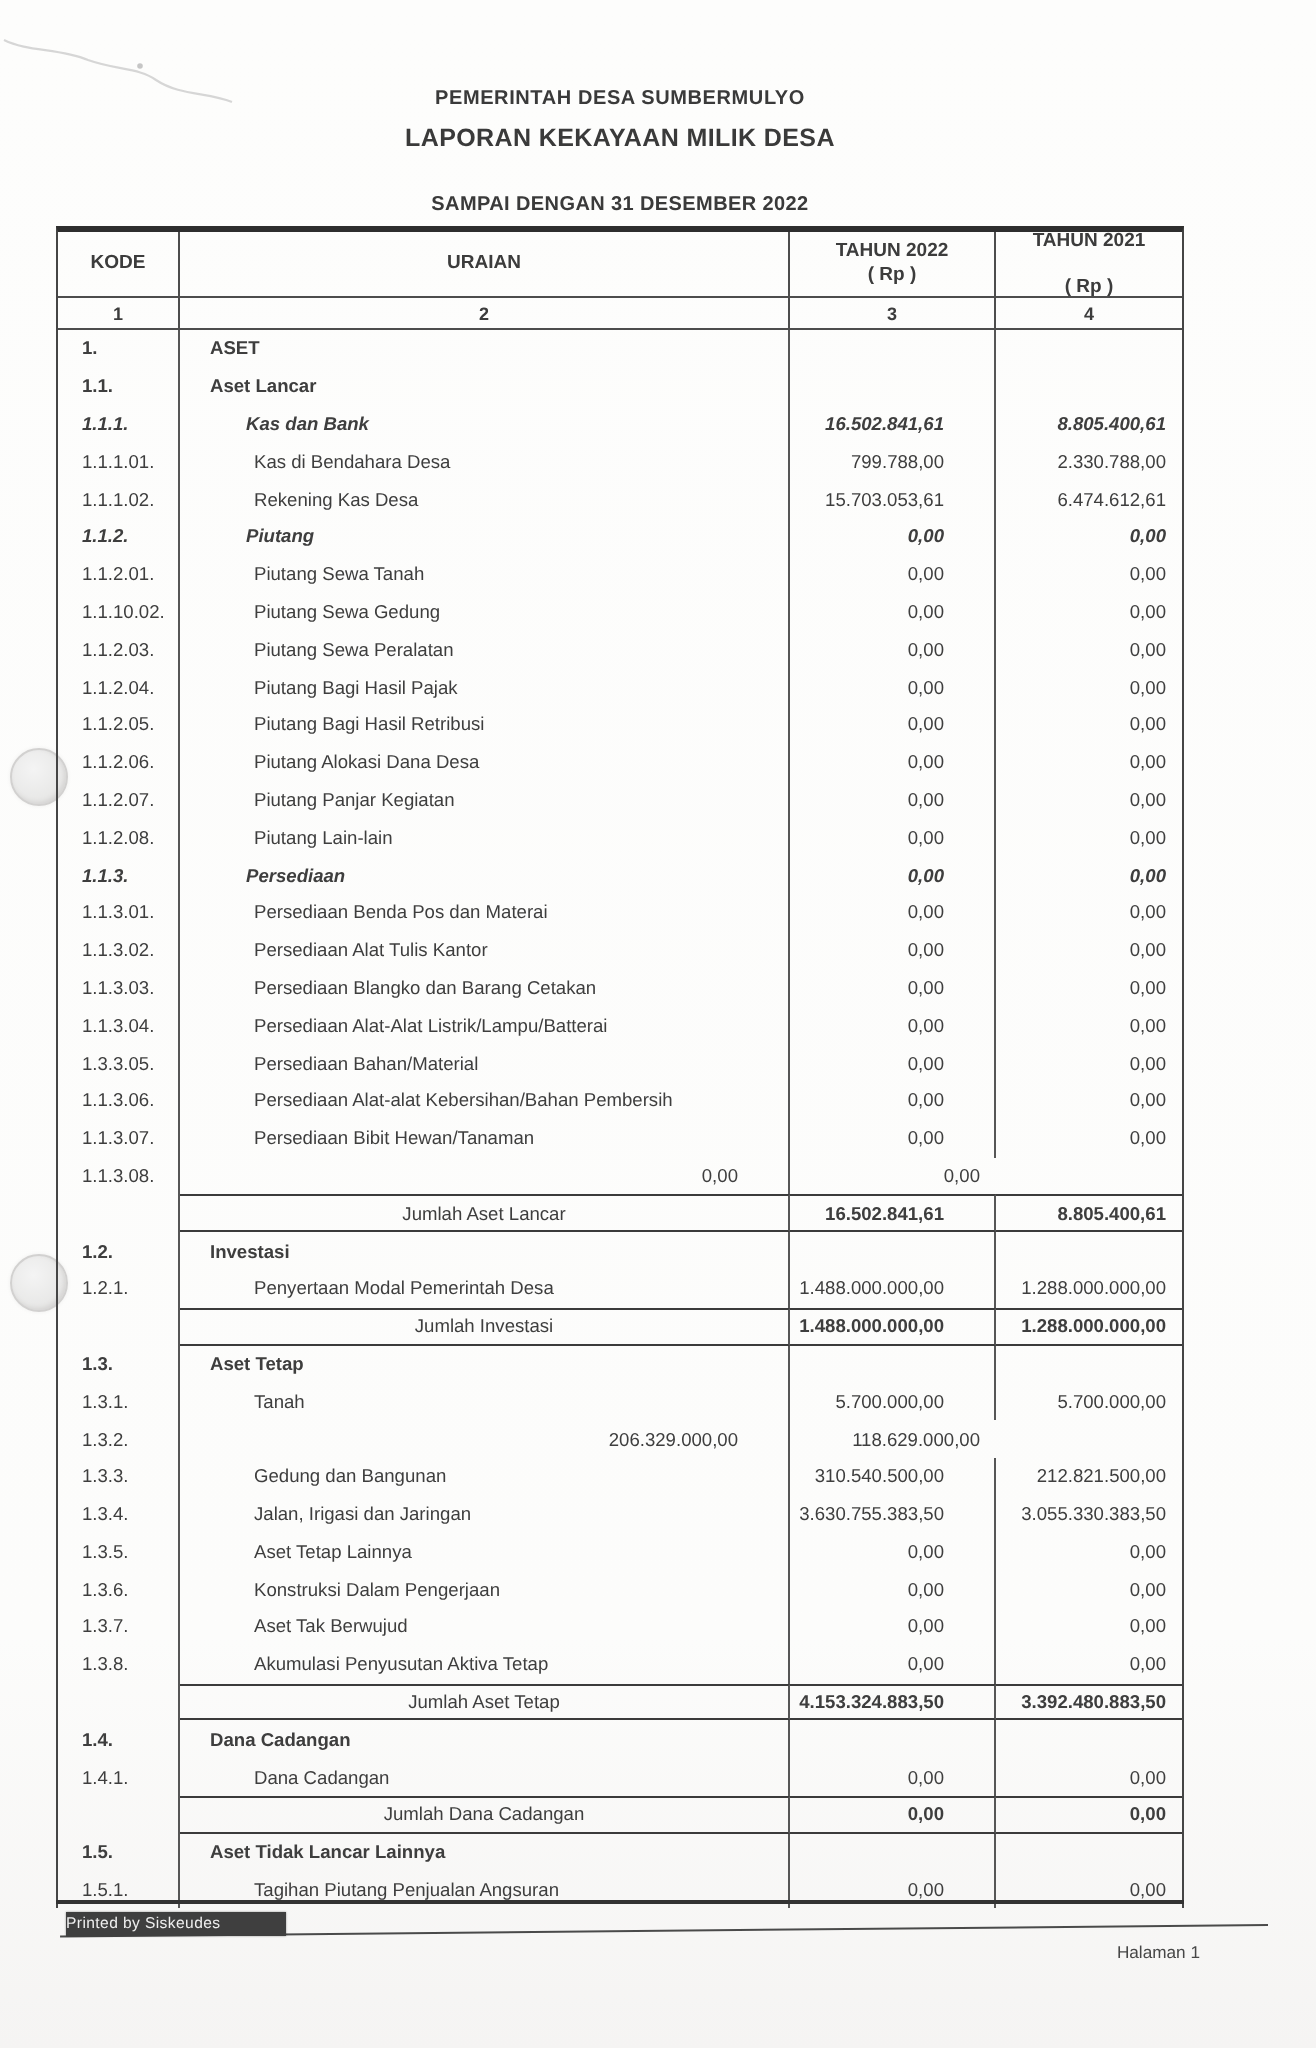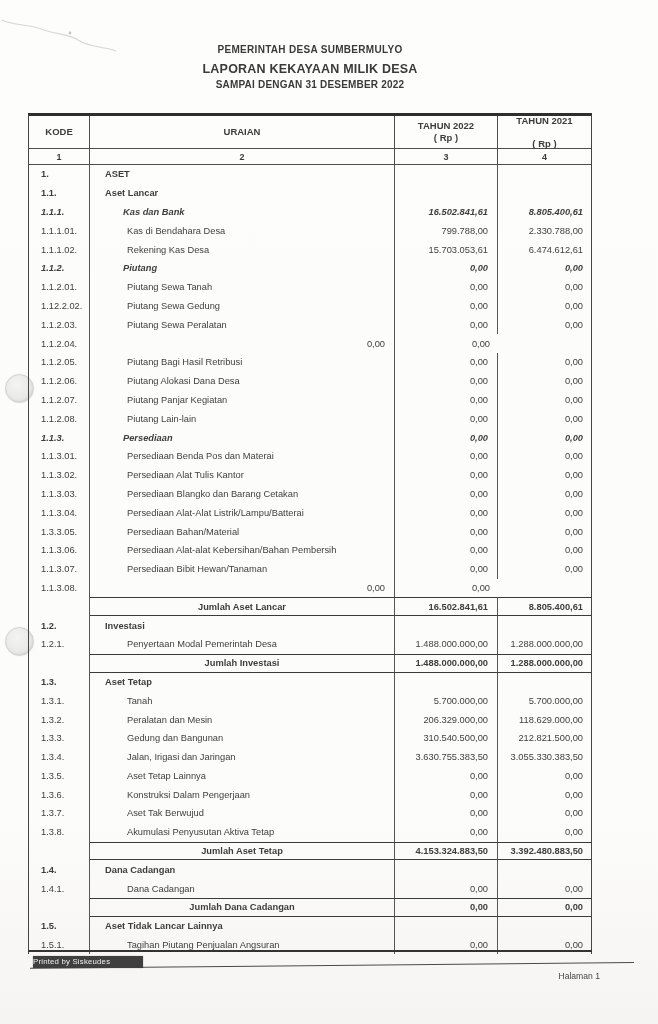--- a/index.html
+++ b/index.html
@@ -21,21 +21,21 @@
     border:1px solid #d2d1d0;
     box-shadow:inset -1px -1px 2px #d6d5d4, 0 0 2px rgba(0,0,0,.06);
   }
   .hole.h1{left:5px;top:374px;}
   .hole.h2{left:5px;top:627px;}
 
   
   .titles{position:absolute;left:28px;top:44px;width:564px;text-align:center;color:#3a3a3a;}
   .t1{font-size:10px;font-weight:bold;letter-spacing:.3px;}
   .t2{font-size:12.5px;font-weight:bold;margin-top:7px;letter-spacing:.2px;}
-  .t3{font-size:10px;font-weight:bold;margin-top:3px;letter-spacing:.2px;}
+  .t3{font-size:10px;font-weight:bold;margin-top:21px;letter-spacing:.2px;}
 
   
   .rtable{
     position:absolute;left:28px;top:113px;width:564px;box-sizing:border-box;
     border-top:3px solid #2e2e2e;
     border-left:1.4px solid #454545;
     border-right:1.4px solid #454545;
     font-size:9.3px;
   }
   .hdr{display:grid;grid-template-columns:61px 305px 103px 1fr;box-sizing:border-box;}
@@ -45,27 +45,27 @@
     font-weight:bold;font-size:9.5px;color:#3c3c3c;
   }
   .hdr .cell:last-child{border-right:none;gap:11px;}
   .hrow1 .cell{height:33px;line-height:12px;}
   .hrow2 .cell{height:16px;font-weight:bold;font-size:9px;}
   .tbody{position:relative;}
   .trow{display:grid;grid-template-columns:61px 305px 103px 1fr;height:18.81px;box-sizing:border-box;}
   .trow .c{box-sizing:border-box;display:flex;align-items:center;overflow:hidden;white-space:nowrap;}
   .trow .kode{padding-left:12px;border-right:1.2px solid #565656;}
   .trow .ur{padding-left:37px;border-right:1.2px solid #565656;}
-  .trow .v{justify-content:flex-end;padding-right:9px;border-right:1.2px solid #565656;}
+  .trow .v{justify-content:flex-end;padding-right:25px;border-right:1.2px solid #565656;}
   .trow .v2{justify-content:flex-end;padding-right:8px;border-right:none;}
   .trow.s1 .kode,.trow.s1 .ur{font-weight:bold;}
   .trow.s1 .ur{padding-left:15px;}
   .trow.bi .kode,.trow.bi .ur,.trow.bi .v,.trow.bi .v2{font-weight:bold;font-style:italic;}
   .trow.bi .ur{padding-left:33px;}
-  .trow.jm .ur{justify-content:center;padding-left:0;font-weight:bold;}
+  .trow.jm .ur{justify-content:center;padding-left:0;font-weight:normal;}
   .trow.jm .v,.trow.jm .v2{font-weight:bold;}
   .trow.jm .ur,.trow.jm .v,.trow.jm .v2{
     border-top:1.6px solid #3b3b3b;border-bottom:1.6px solid #3b3b3b;
   }
   .cutline{position:absolute;left:28px;top:950px;width:564px;height:0;border-top:2.5px solid #333;}
 
   
   .footrule{
     position:absolute;left:30px;top:962px;width:604px;height:0;
     border-top:1.8px solid #4a4a4a;transform:rotate(-0.55deg);transform-origin:right center;
@@ -159,33 +159,34 @@
           <div class="c v">0,00</div>
           <div class="c v2">0,00</div>
         </div>
         <div class="trow it">
           <div class="c kode">1.1.2.01.</div>
           <div class="c ur">Piutang Sewa Tanah</div>
           <div class="c v">0,00</div>
           <div class="c v2">0,00</div>
         </div>
         <div class="trow it">
-          <div class="c kode">1.12.2.02.</div>
+          <div class="c kode">1.1.10.02.</div>
           <div class="c ur">Piutang Sewa Gedung</div>
           <div class="c v">0,00</div>
           <div class="c v2">0,00</div>
         </div>
         <div class="trow it">
           <div class="c kode">1.1.2.03.</div>
           <div class="c ur">Piutang Sewa Peralatan</div>
           <div class="c v">0,00</div>
           <div class="c v2">0,00</div>
         </div>
         <div class="trow it">
           <div class="c kode">1.1.2.04.</div>
+          <div class="c ur">Piutang Bagi Hasil Pajak</div>
           <div class="c v">0,00</div>
           <div class="c v2">0,00</div>
         </div>
         <div class="trow it">
           <div class="c kode">1.1.2.05.</div>
           <div class="c ur">Piutang Bagi Hasil Retribusi</div>
           <div class="c v">0,00</div>
           <div class="c v2">0,00</div>
         </div>
         <div class="trow it">
@@ -290,21 +291,20 @@
           <div class="c v2"></div>
         </div>
         <div class="trow it">
           <div class="c kode">1.3.1.</div>
           <div class="c ur">Tanah</div>
           <div class="c v">5.700.000,00</div>
           <div class="c v2">5.700.000,00</div>
         </div>
         <div class="trow it">
           <div class="c kode">1.3.2.</div>
-          <div class="c ur">Peralatan dan Mesin</div>
           <div class="c v">206.329.000,00</div>
           <div class="c v2">118.629.000,00</div>
         </div>
         <div class="trow it">
           <div class="c kode">1.3.3.</div>
           <div class="c ur">Gedung dan Bangunan</div>
           <div class="c v">310.540.500,00</div>
           <div class="c v2">212.821.500,00</div>
         </div>
         <div class="trow it">

